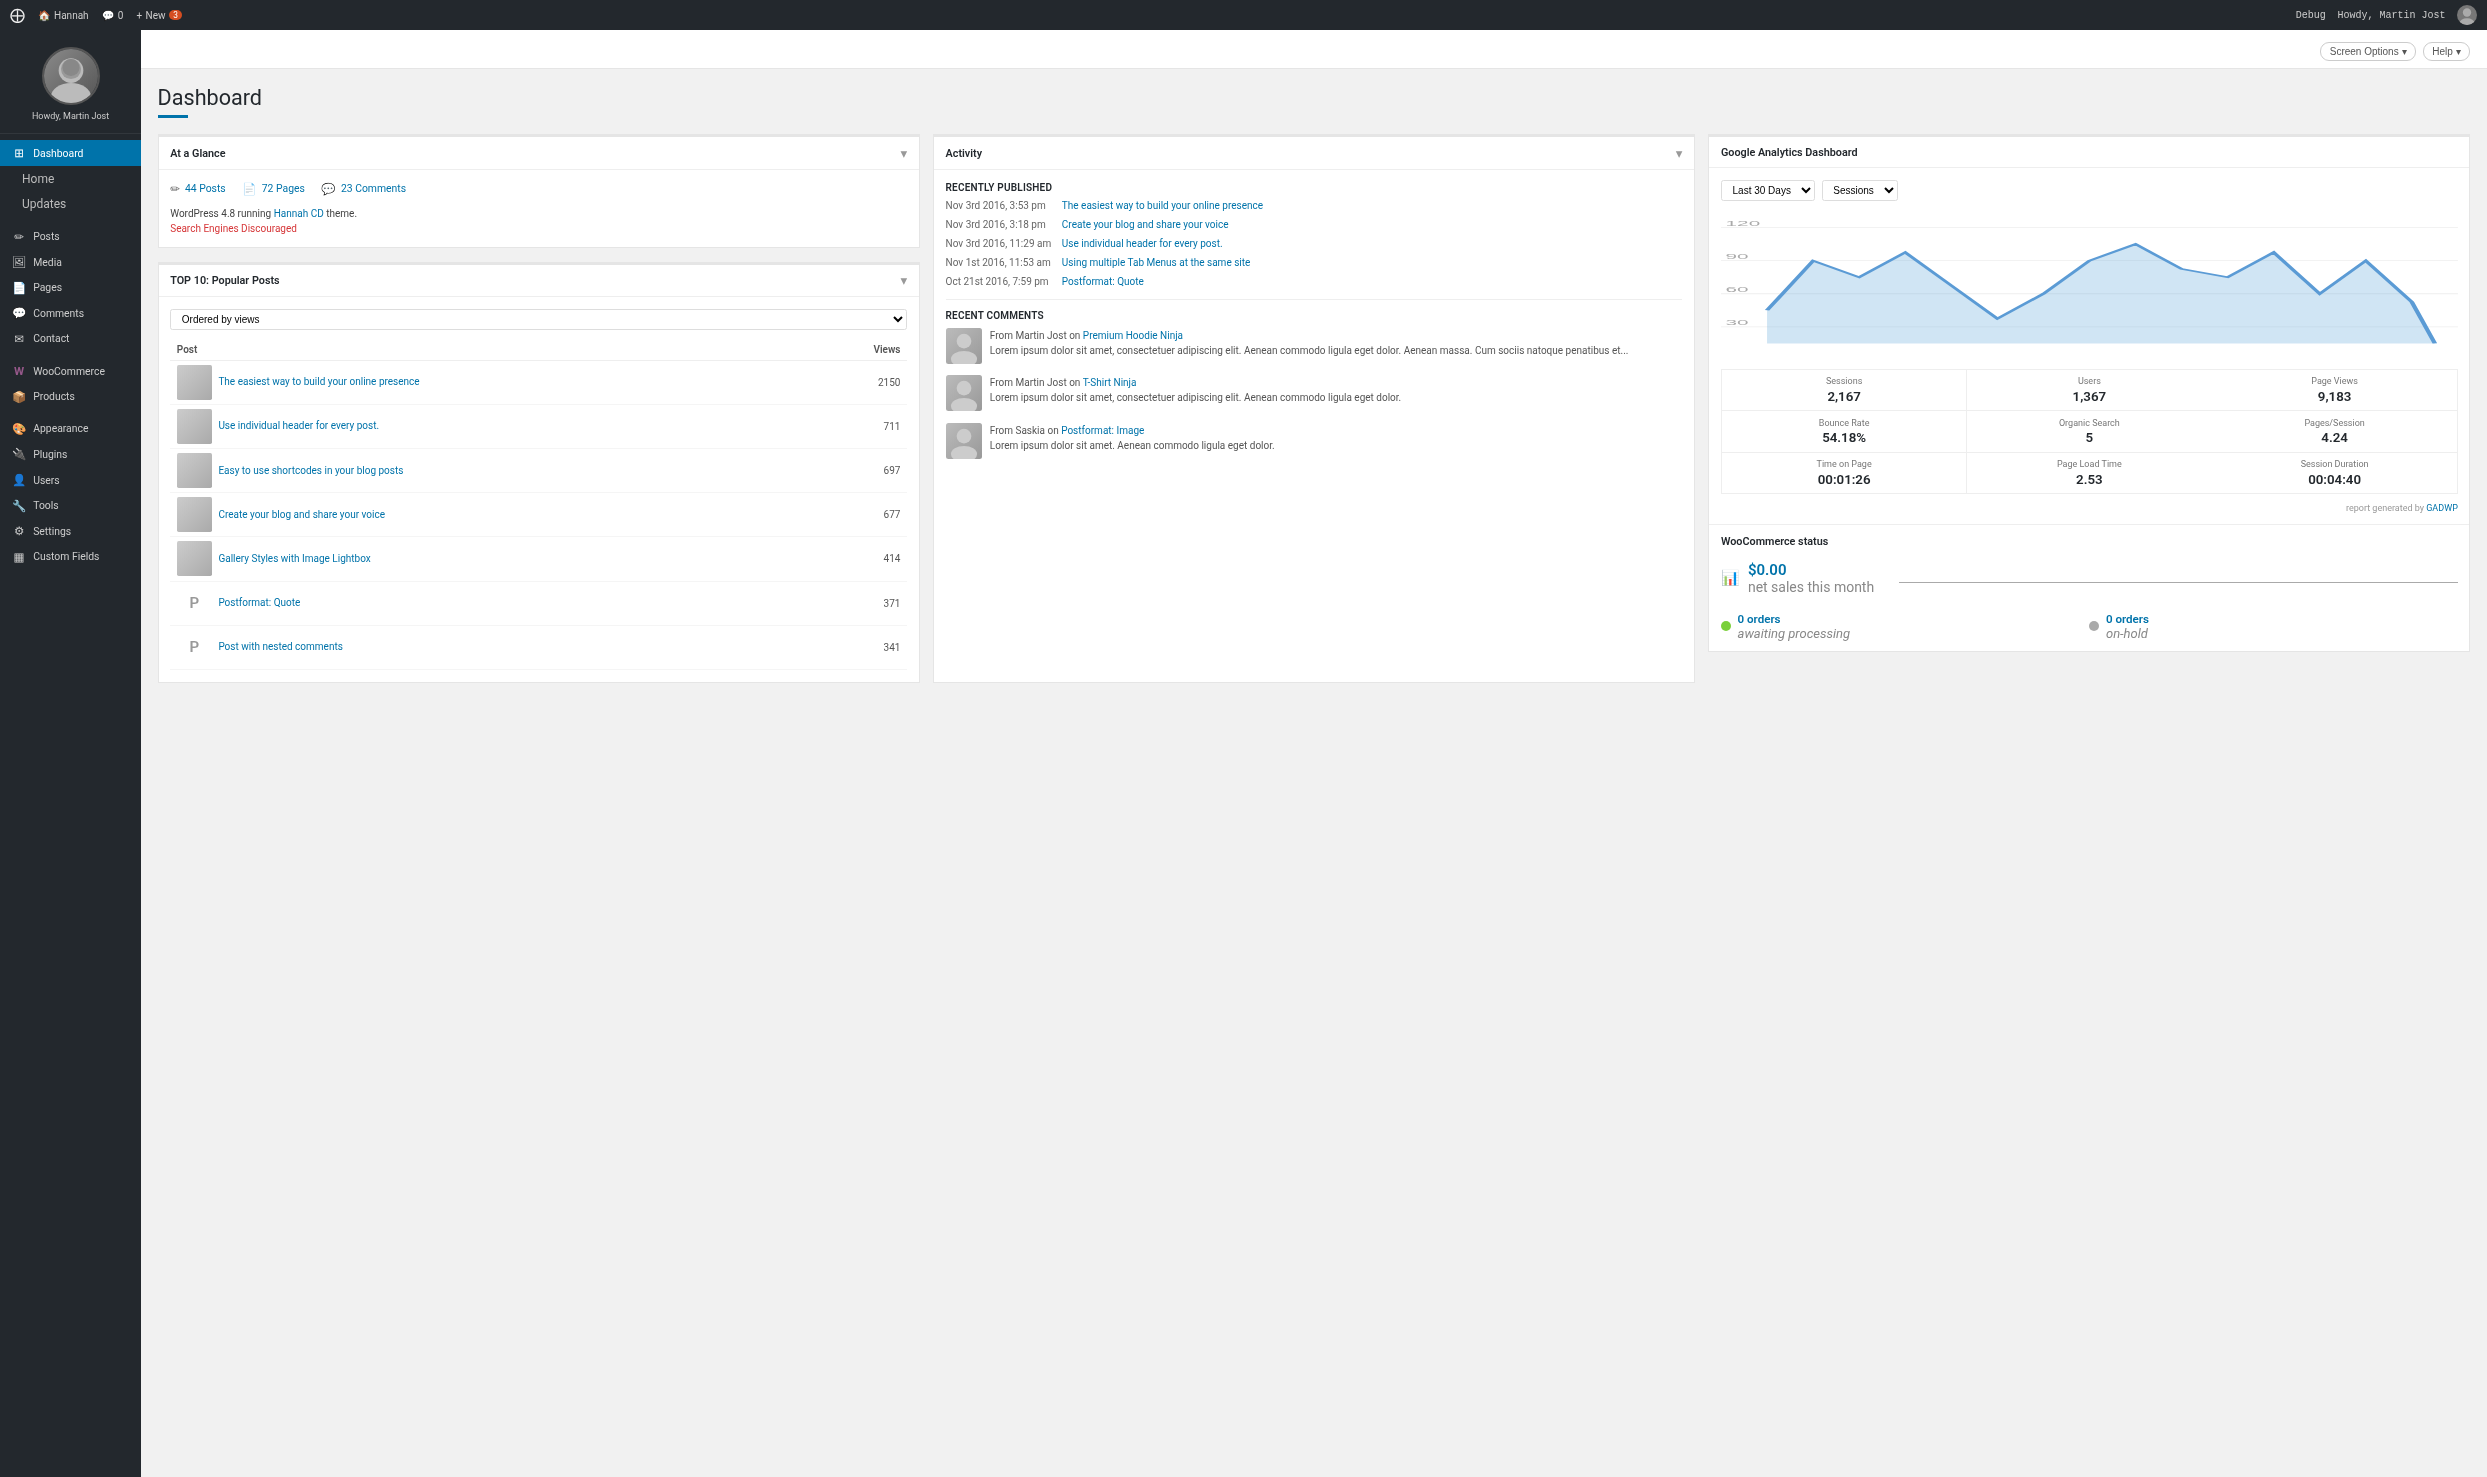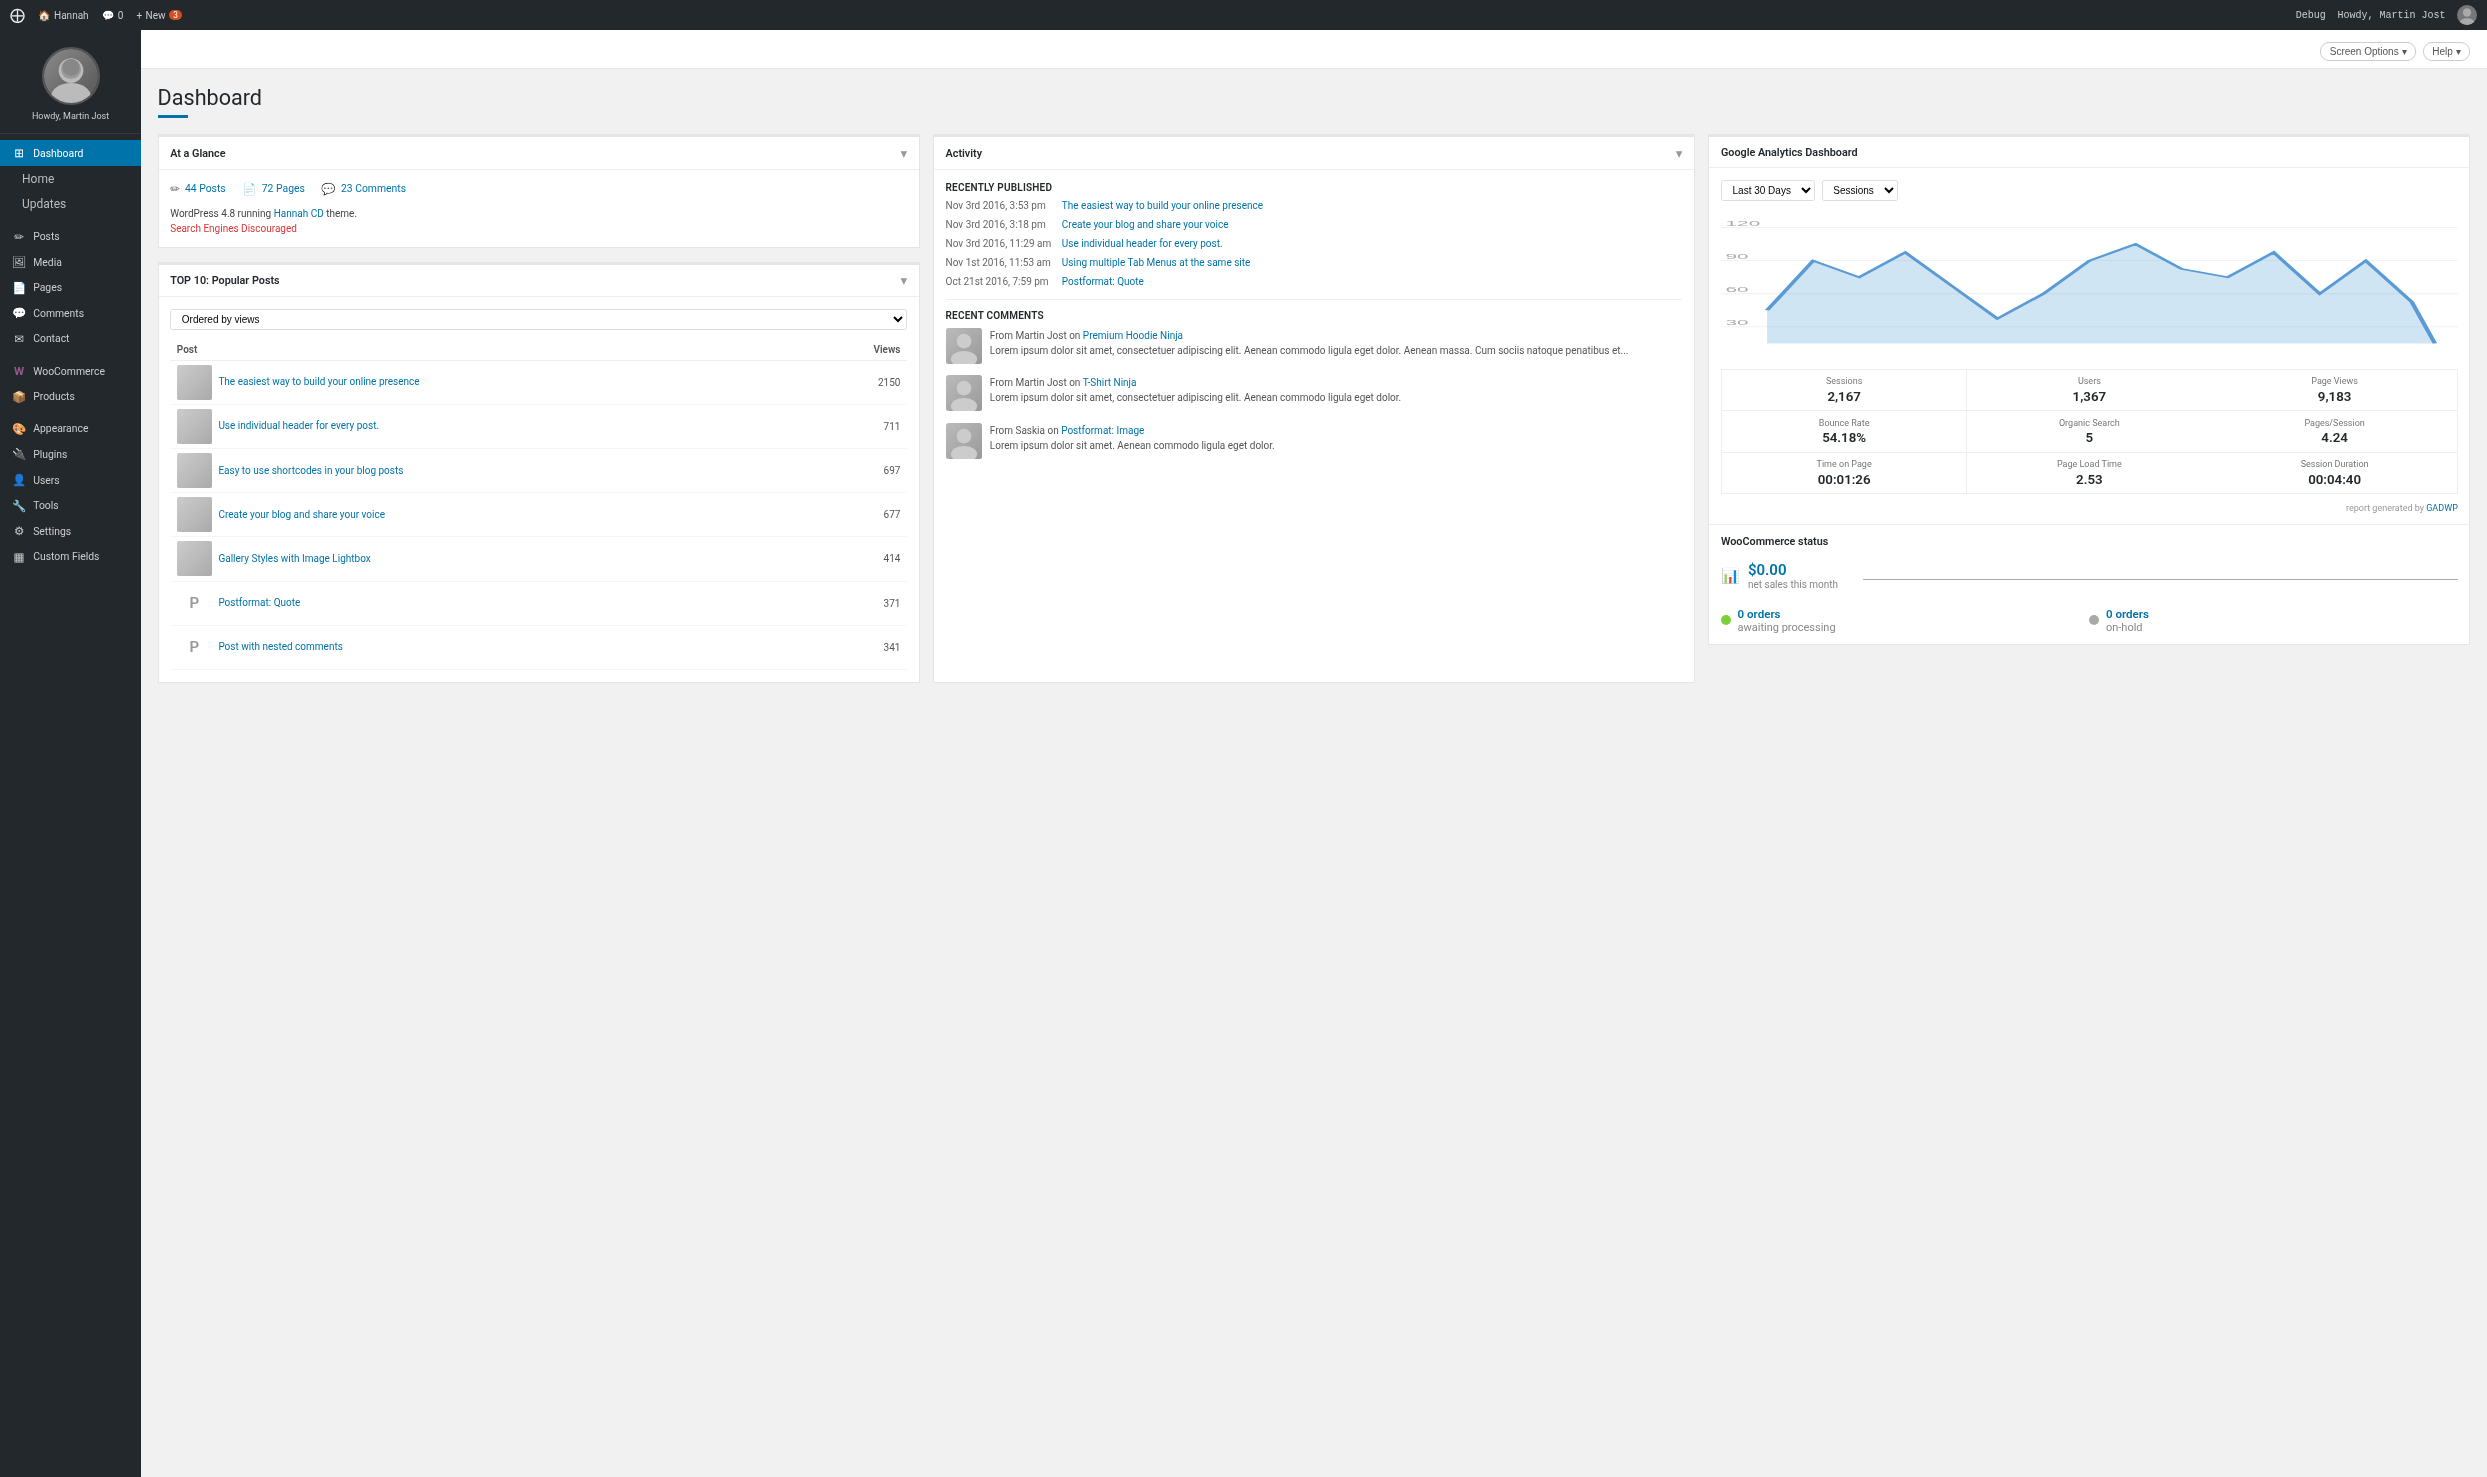--- a/index.html
+++ b/index.html
@@ -181,29 +181,29 @@
     .ga-stat-value { font-size: 13.3px; font-weight: 600; color: #23282d; }
     .ga-footer { font-size: 9px; color: #999; text-align: right; }
     .ga-footer a { color: #0073aa; text-decoration: none; }
 
     
     .woo-title { font-size: 10.8px; font-weight: 600; color: #23282d; padding: 10px 11.6px 6.6px; border-top: 0.8px solid #eee; }
     .woo-sales { display: flex; align-items: center; gap: 8.3px; padding: 6.6px 11.6px; }
     .woo-icon { font-size: 15px; color: #aaa; }
     .woo-sales-info { }
     .woo-sales-amount { font-size: 15px; color: #0073aa; font-weight: 600; }
-    .woo-sales-label { font-size: 10px; color: #888; }
+    .woo-sales-label { font-size: 14px; color: #888; }
     .woo-orders { display: grid; grid-template-columns: 1fr 1fr; gap: 0; padding: 5px 11.6px; }
     .woo-order { display: flex; align-items: center; gap: 6.6px; padding: 5px 0; }
     .woo-order-dot { width: 10px; height: 10px; border-radius: 50%; flex-shrink: 0; }
     .woo-order-dot.green { background: #7ad03a; }
     .woo-order-dot.gray { background: #aaa; }
     .woo-order-info { }
     .woo-order-count { font-size: 11.6px; color: #0073aa; font-weight: 600; cursor: pointer; }
-    .woo-order-label { font-size: 11px; color: #888; }
+    .woo-order-label { font-size: 13px; color: #888; font-style: italic; }
 
     
     svg text { font-family: -apple-system, sans-serif; }
 
     
     ::-webkit-scrollbar { width: 5px; }
     ::-webkit-scrollbar-track { background: #f1f1f1; }
     ::-webkit-scrollbar-thumb { background: #ccc; border-radius: 2.5px; }
   </style>
 </head>

